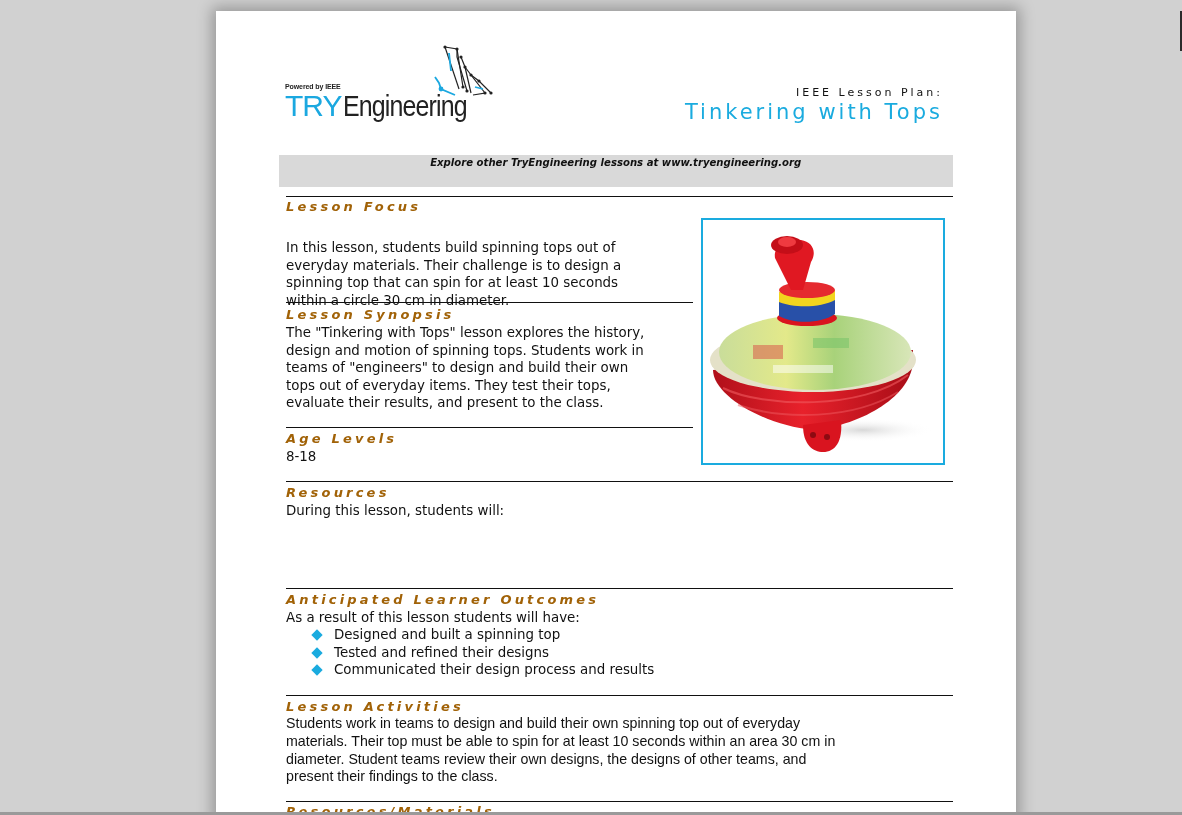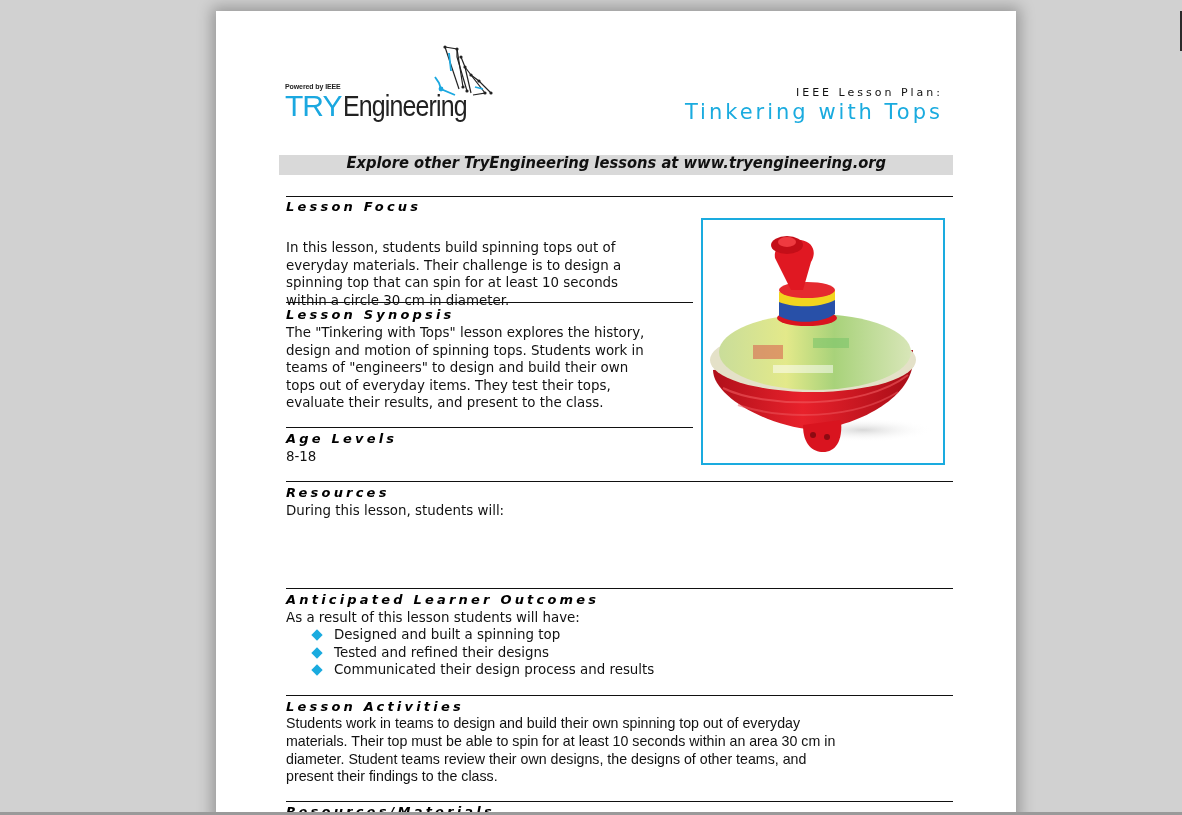--- a/index.html
+++ b/index.html
@@ -39,30 +39,30 @@
   
   .plan-label {
     position: absolute; right: 73px; top: 75px; font-family: "DejaVu Sans", sans-serif;
     font-size: 11px; font-weight: normal; color: #111; letter-spacing: 3px;
   }
   .plan-title {
     position: absolute; right: 73px; top: 89px; font-family: "DejaVu Sans", sans-serif;
     font-size: 21px; font-weight: normal; color: #1aabdf; letter-spacing: 3px;
   }
   .explore-bar {
-    position: absolute; left: 63px; top: 144px; width: 674px; height: 20px; background: #d9d9d9;
-    text-align: center; font-family: "DejaVu Sans", sans-serif; font-size: 16px;
+    position: absolute; left: 63px; top: 144px; width: 674px; height: 32px; background: #d9d9d9;
+    text-align: center; font-family: "DejaVu Sans", sans-serif; font-size: 11px;
     font-weight: bold; font-style: italic; line-height: 16px; color: #111;
   }
   .explore-bar span { display: inline-block; transform: scaleX(0.92); }
   
   .rule { position: absolute; left: 70px; height: 1px; background: #111; }
   .heading {
     position: absolute; left: 70px; font-family: "DejaVu Sans", sans-serif;
-    font-size: 13px; font-weight: bold; font-style: italic; color: #000000;
+    font-size: 13px; font-weight: bold; font-style: italic; color: #a16207;
     letter-spacing: 3.2px; line-height: 16px;
   }
   .body-text {
     position: absolute; left: 70px; font-family: "DejaVu Sans", sans-serif;
     font-size: 13.4px; color: #111; line-height: 17.6px; white-space: pre-line;
   }
   .narrow-text {
     font-family: "Liberation Sans", sans-serif; font-size: 14.8px; line-height: 17.8px;
     transform: scaleX(0.96); transform-origin: left top;
   }

